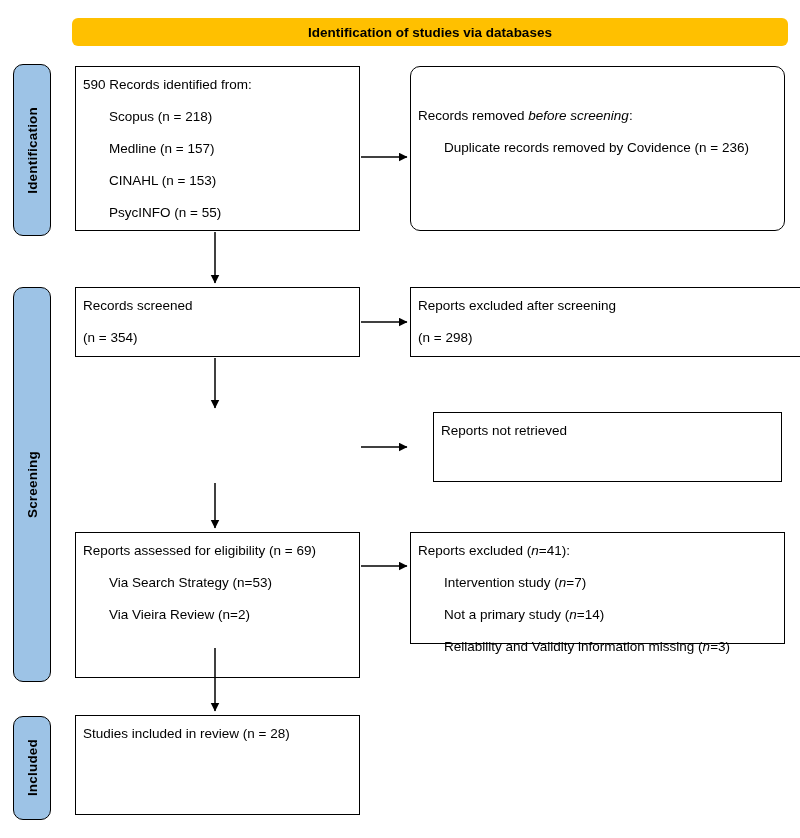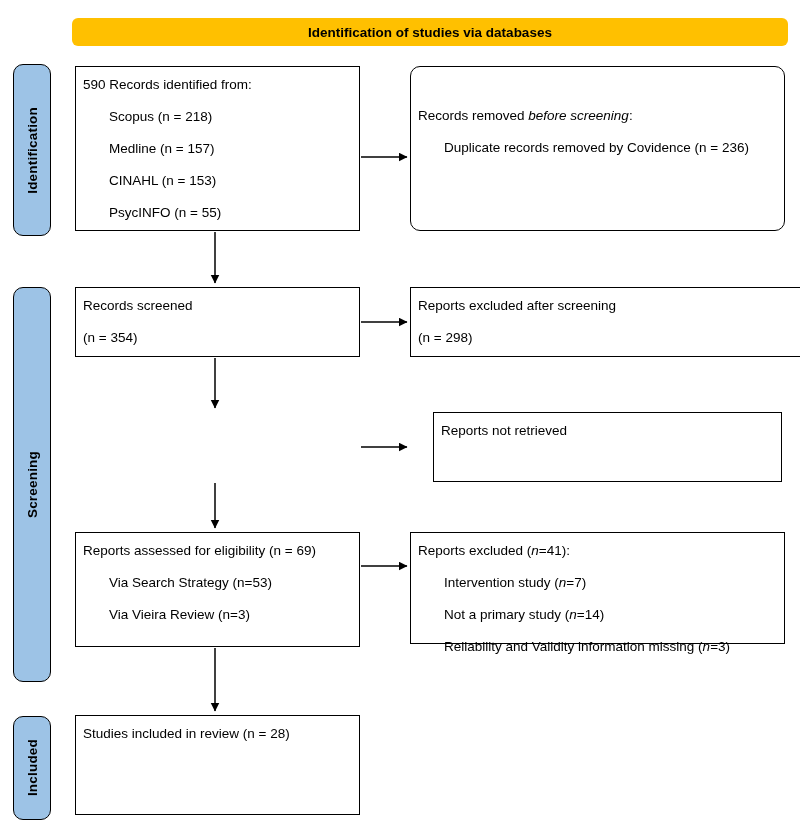--- a/index.html
+++ b/index.html
@@ -55,21 +55,21 @@
   .line { line-height: 17px; margin-bottom: 15px; }
   .line:last-child { margin-bottom: 0; }
   .indent { padding-left: 26px; }
   .pad-top { padding-top: 40px; }
   #box-identified          { left: 75px;  top: 66px;  width: 285px; height: 165px; }
   #box-removed             { left: 410px; top: 66px;  width: 375px; height: 165px; border-radius: 10px; }
   #box-screened            { left: 75px;  top: 287px; width: 285px; height: 70px; }
   #box-excluded-screening  { left: 410px; top: 287px; width: 452px; height: 70px; }
   #box-sought              { left: 75px;  top: 412px; width: 285px; height: 70px; }
   #box-not-retrieved       { left: 410px; top: 412px; width: 349px; height: 70px; margin-left: 23px; }
-  #box-assessed            { left: 75px;  top: 532px; width: 285px; height: 115px; }
+  #box-assessed            { left: 75px;  top: 532px; width: 285px; height: 146px; }
   #box-excluded-eligibility{ left: 410px; top: 532px; width: 375px; height: 112px; }
   #box-included            { left: 75px;  top: 715px; width: 285px; height: 100px; }
   .arrows {
     position: absolute;
     left: 0; top: 0;
     pointer-events: none;
   }
   .arrows line { stroke: #000; stroke-width: 1.5; }
 </style>
 </head>
@@ -115,21 +115,21 @@
   </div>
 
 
   <div class="box" id="box-not-retrieved">
     <div class="line">Reports not retrieved</div>
   </div>
 
   <div class="box" id="box-assessed">
     <div class="line">Reports assessed for eligibility (n = 69)</div>
     <div class="line indent">Via Search Strategy (n=53)</div>
-    <div class="line indent">Via Vieira Review (n=3)</div>
+    <div class="line indent">Via Vieira Review (n=2)</div>
   </div>
 
   <div class="box" id="box-excluded-eligibility">
     <div class="line"><span>Reports excluded (</span><i>n</i><span>=41):</span></div>
     <div class="line indent"><span>Intervention study (</span><i>n</i><span>=7)</span></div>
     <div class="line indent"><span>Not a primary study (</span><i>n</i><span>=14)</span></div>
     <div class="line indent"><span>Reliability and Validity information missing (</span><i>n</i><span>=3)</span></div>
   </div>
 
   <div class="box" id="box-included">

